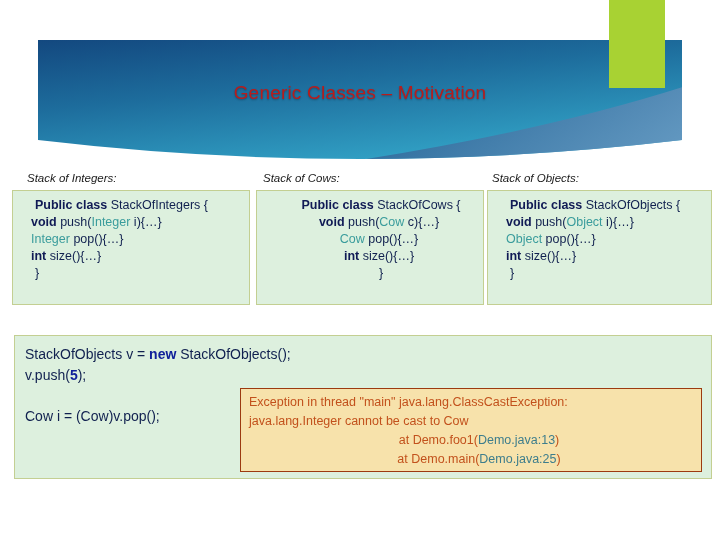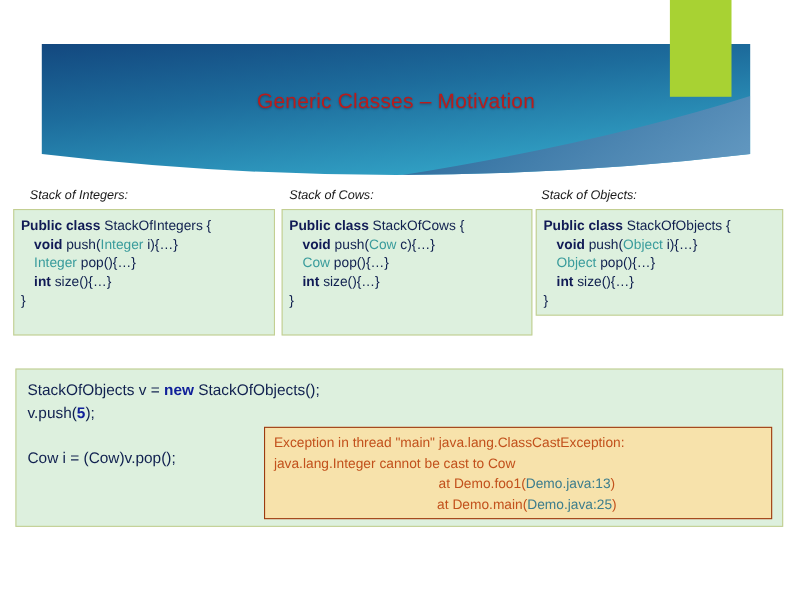--- a/index.html
+++ b/index.html
@@ -54,21 +54,21 @@
     border:1px solid #c3cf92;
     box-sizing:border-box;
     padding:6px 0 4px 0;
   }
   .code-line{
     font-family:"Liberation Sans", sans-serif;
     font-size:12.5px;
     color:#0f1f4d;
     line-height:17px;
     white-space:nowrap;
-    padding-left:6px;
+    padding-left:22px;
   }
   .ind{padding-left:18px;}
   .kw{font-weight:bold;color:#101a55;}
   .ty{color:#3a9c9c;}
   .pl{color:#10204f;}
   .gr{color:#1f7a24;font-weight:bold;}
   .rd{color:#c00000;font-weight:bold;}
   .bl{font-weight:bold;color:#10209a;}
 
   
@@ -142,28 +142,28 @@
 <div class="col-label" style="left:263px; top:172px;">Stack of Cows:</div>
 <div class="col-label" style="left:492px; top:172px;">Stack of Objects:</div>
 
 <div class="code-box" id="box0" style="left:12px;  top:190px; width:238px; height:115px;">
     <div class="code-line"><span class="kw">Public class </span><span class="pl">StackOfIntegers {</span></div>
     <div class="code-line ind"><span class="kw">void </span><span class="pl">push(</span><span class="ty">Integer</span><span class="pl"> i){…}</span></div>
     <div class="code-line ind"><span class="ty">Integer</span><span class="pl"> pop(){…}</span></div>
     <div class="code-line ind"><span class="kw">int </span><span class="pl">size(){…}</span></div>
     <div class="code-line"><span class="pl">}</span></div>
   </div>
-<div class="code-box" id="box1" style="left:256px; top:190px; width:228px; height:115px;">
+<div class="code-box" id="box1" style="left:256px; top:190px; width:228px; height:115px;text-align:center;">
     <div class="code-line"><span class="kw">Public class </span><span class="pl">StackOfCows {</span></div>
     <div class="code-line ind"><span class="kw">void </span><span class="pl">push(</span><span class="ty">Cow</span><span class="pl"> c){…}</span></div>
     <div class="code-line ind"><span class="ty">Cow</span><span class="pl"> pop(){…}</span></div>
     <div class="code-line ind"><span class="kw">int </span><span class="pl">size(){…}</span></div>
     <div class="code-line"><span class="pl">}</span></div>
   </div>
-<div class="code-box" id="box2" style="left:487px; top:190px; width:225px; height:97px;">
+<div class="code-box" id="box2" style="left:487px; top:190px; width:225px; height:115px;">
     <div class="code-line"><span class="kw">Public class </span><span class="pl">StackOfObjects {</span></div>
     <div class="code-line ind"><span class="kw">void </span><span class="pl">push(</span><span class="ty">Object</span><span class="pl"> i){…}</span></div>
     <div class="code-line ind"><span class="ty">Object</span><span class="pl"> pop(){…}</span></div>
     <div class="code-line ind"><span class="kw">int </span><span class="pl">size(){…}</span></div>
     <div class="code-line"><span class="pl">}</span></div>
   </div>
 
 <div id="bottom-box">
     <div class="b-line" style="left: 10px; top: 10px;"><span class="pl">StackOfObjects v = </span><span class="bl">new</span><span class="pl"> StackOfObjects();</span></div>
     <div class="b-line" style="left: 10px; top: 31px;"><span class="pl">v.push(</span><span class="bl">5</span><span class="pl">);</span></div>

